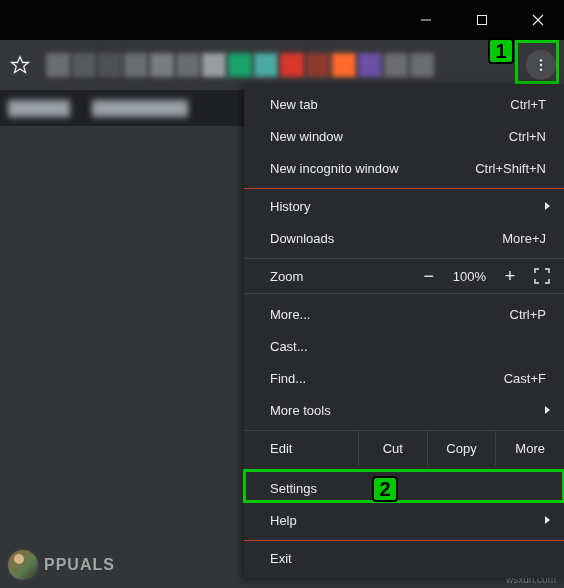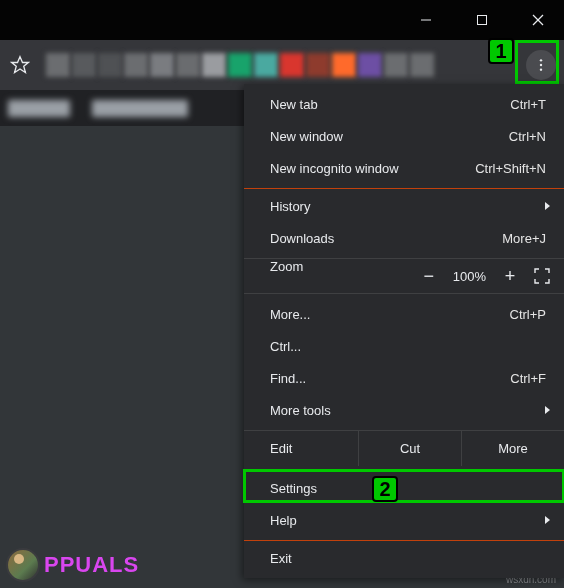--- a/index.html
+++ b/index.html
@@ -120,21 +120,21 @@
     .menu-row .shortcut { color: #e5e5e5; font-size: 13px; }
     .menu-row .chev {
       position: absolute; right: 14px; top:50%; transform: translateY(-50%);
       width:0;height:0;
       border-top:4px solid transparent;
       border-bottom:4px solid transparent;
       border-left:5px solid #e8eaed;
     }
     .zoom-row {
       height: 36px;
-      display:flex; 
+      display:flex; align-items:center;
       padding: 0 14px 0 26px;
       border-top: 1px solid #3f4042;
       border-bottom: 1px solid #3f4042;
       margin: 4px 0;
     }
     .zoom-row .label { flex:1; }
     .zoom-ctl { display:flex; align-items:center; gap:16px; color:#e8eaed; }
     .zoom-ctl .zb { width:16px; text-align:center; font-size:18px; line-height:1; }
     .fs-icon {
       width:16px; height:16px;
@@ -157,22 +157,22 @@
     .highlight-box-2 {
       position: absolute;
       border: 3px solid #00c800;
       left: 0; right: 0;
       top: 392px; height: 30px;
       z-index: 25;
     }
     .watermark {
       position:absolute;
       left: 6px; bottom: 6px;
-      color: #d946ef;
-      font-size: 22px;
+      color: #a3a3a3;
+      font-size: 16px;
       font-weight: 700;
       letter-spacing: 1px;
       font-family: Arial, sans-serif;
       display:flex; align-items:center; gap:4px;
       z-index: 2;
     }
     .wm-icon {
       width:34px;height:34px;border-radius:50%;
       background: linear-gradient(135deg,#8d6a3f,#5c7b4f 60%,#2f2f2f);
       border:2px solid #3a3b3e;
@@ -289,34 +289,35 @@
         </svg>
       </span>
     </div>
   </div>
 
   <div class="menu-row">
     <span class="label">More...</span>
     <span class="shortcut">Ctrl+P</span>
   </div>
   <div class="menu-row">
-    <span class="label">Ctrl...</span>
+    <span class="label">Cast...</span>
   </div>
   <div class="menu-row">
     <span class="label">Find...</span>
-    <span class="shortcut">Ctrl+F</span>
+    <span class="shortcut">Cast+F</span>
   </div>
   <div class="menu-row">
     <span class="label">More tools</span>
     <span class="chev"></span>
   </div>
 
   <div class="edit-row">
     <span class="label">Edit</span>
     <span class="edit-btn">Cut</span>
+    <span class="edit-btn">Copy</span>
     <span class="edit-btn">More</span>
   </div>
 
   <div class="menu-row sep-top" style="position:relative;">
     <span class="label">Settings</span>
     <div class="highlight-box-2" style="top:-2px; left:-1px; right:-1px; height:34px; position:absolute;"></div>
   </div>
   <div class="menu-row">
     <span class="label">Help</span>
     <span class="chev"></span>

